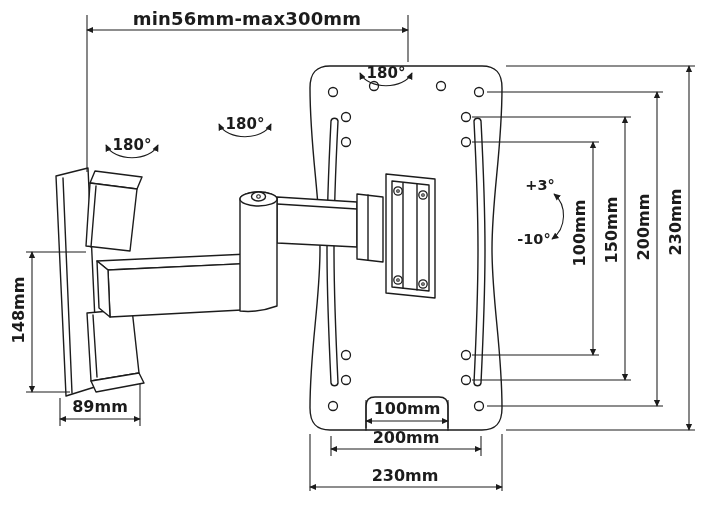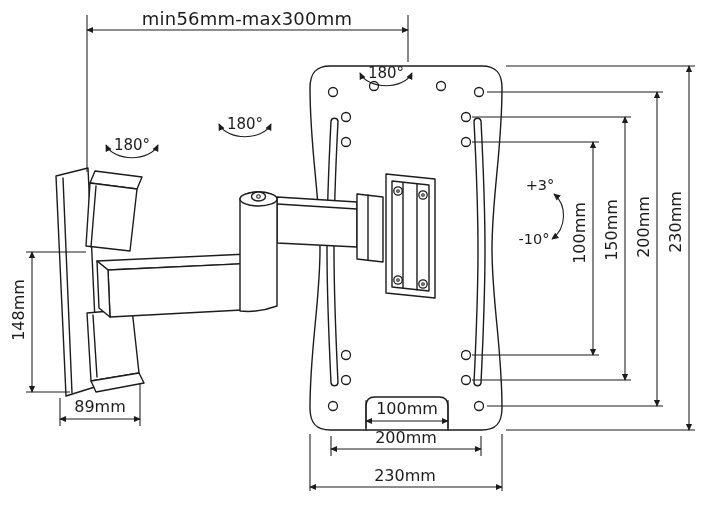--- a/index.html
+++ b/index.html
@@ -1,16 +1,16 @@
 <!DOCTYPE html>
 <html><head>
 <meta charset="utf-8">
 <style>
   html,body{margin:0;padding:0;background:#ffffff;}
-  .stage{width:701px;height:491px;position:relative;overflow:hidden;background:#ffffff;}
+  .stage{width:701px;height:491px;position:relative;overflow:hidden;background:#ffffff;font-weight:bold;}
   svg{display:block;}
   text{font-family:"DejaVu Sans","Liberation Sans",sans-serif;fill:#1c1c1c;}
   .t18{font-size:18px;letter-spacing:.2px;}
   .t16{font-size:16px;}
   .t15{font-size:15px;}
   .t14{font-size:14.5px;}
   .ln{fill:none;stroke:#1c1c1c;stroke-width:1.4;stroke-linejoin:round;stroke-linecap:round;}
   .fw{fill:#ffffff;stroke:#1c1c1c;stroke-width:1.4;stroke-linejoin:round;}
   .dim{fill:none;stroke:#1c1c1c;stroke-width:1.05;stroke-linecap:butt;}
   .hole{fill:#ffffff;stroke:#1c1c1c;stroke-width:1.3;}

